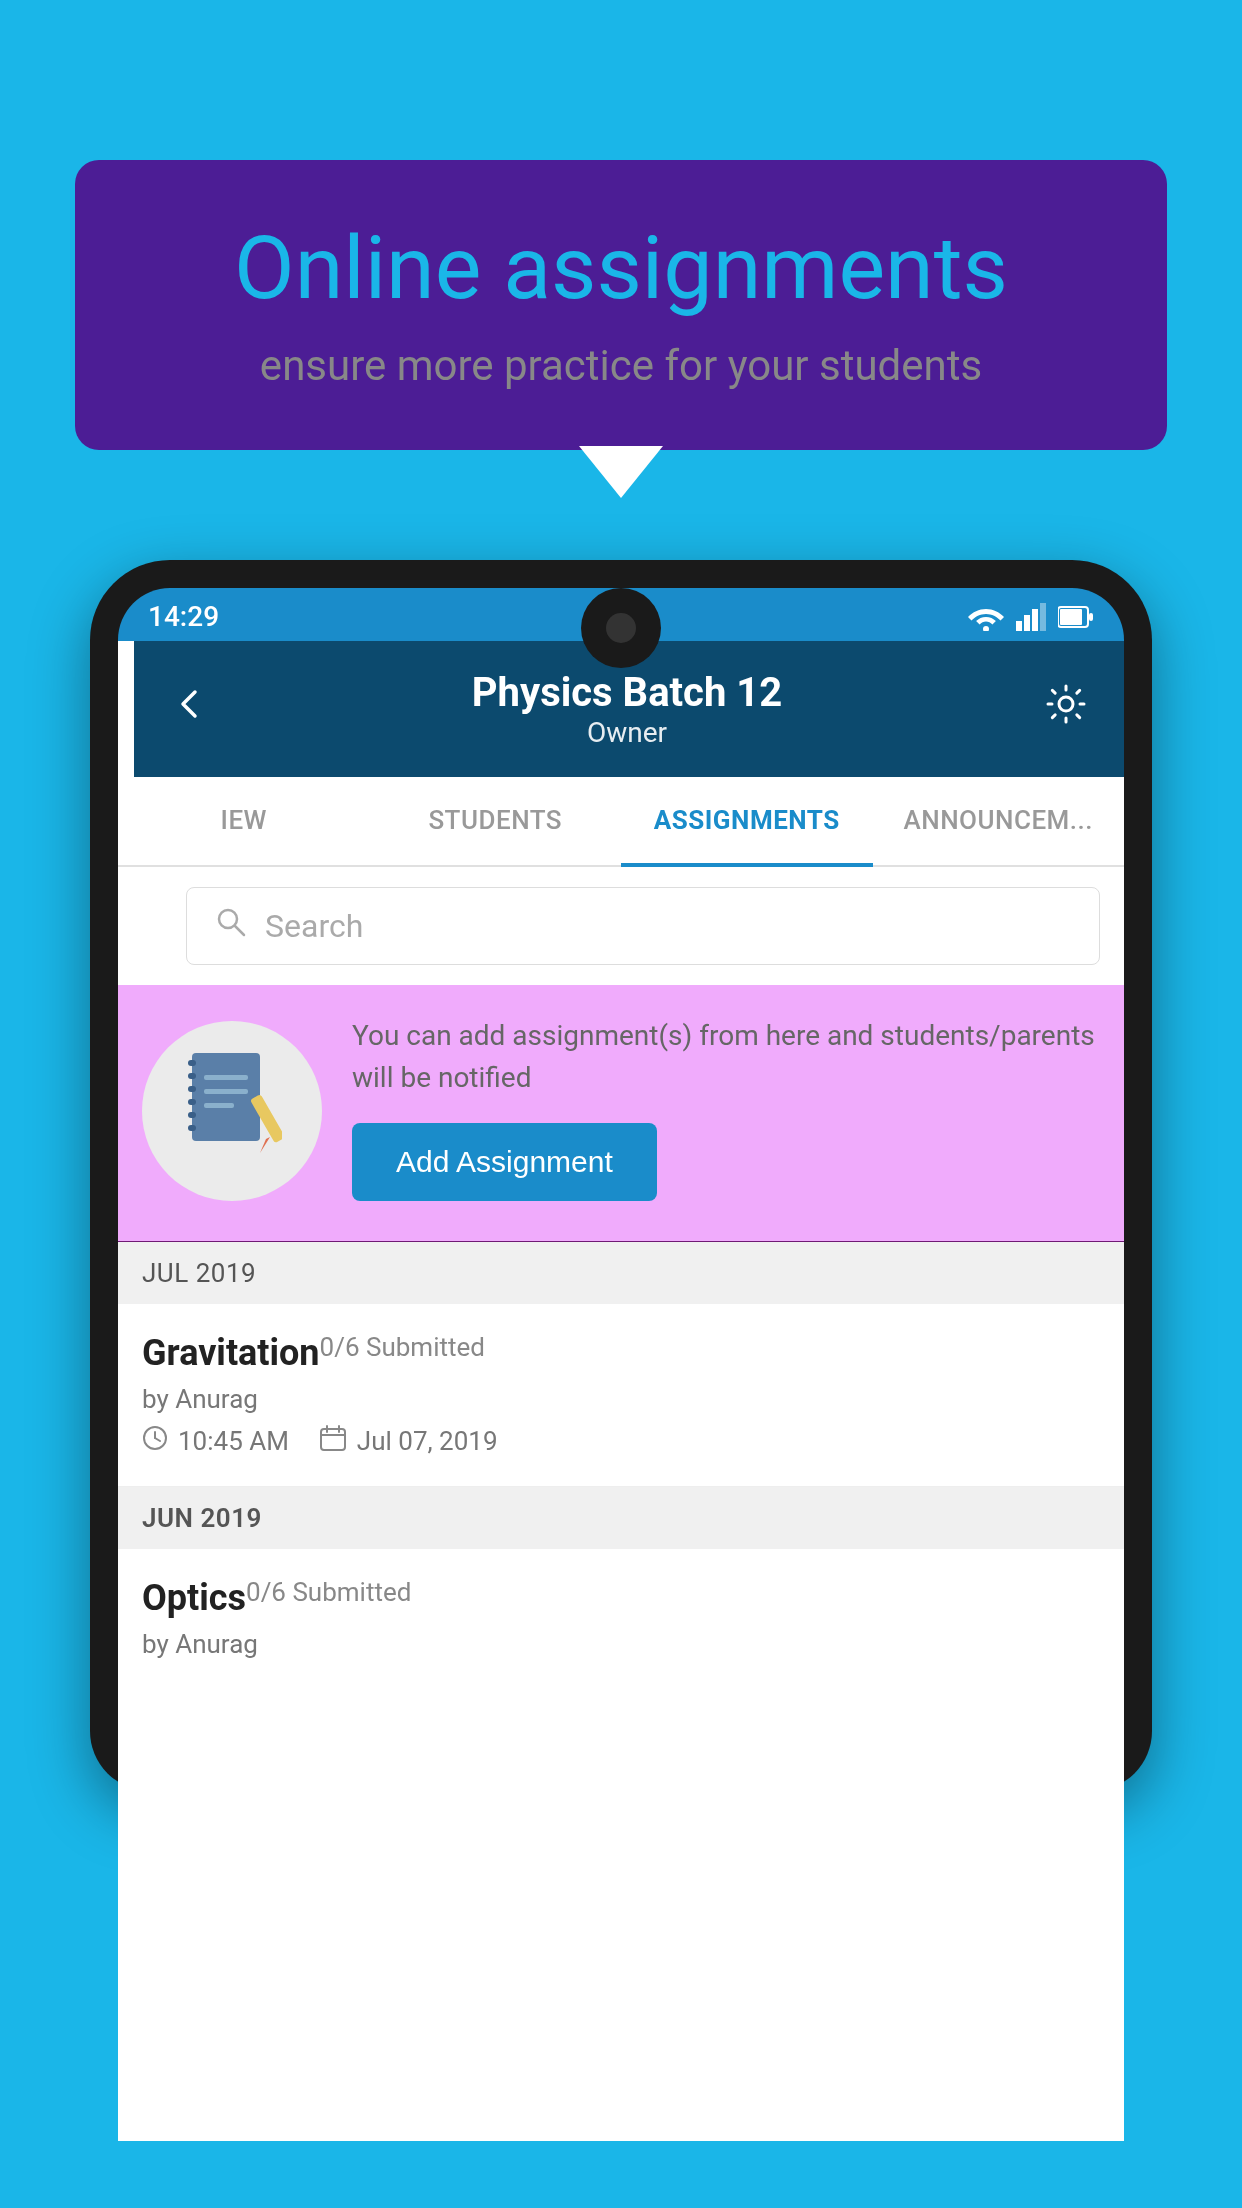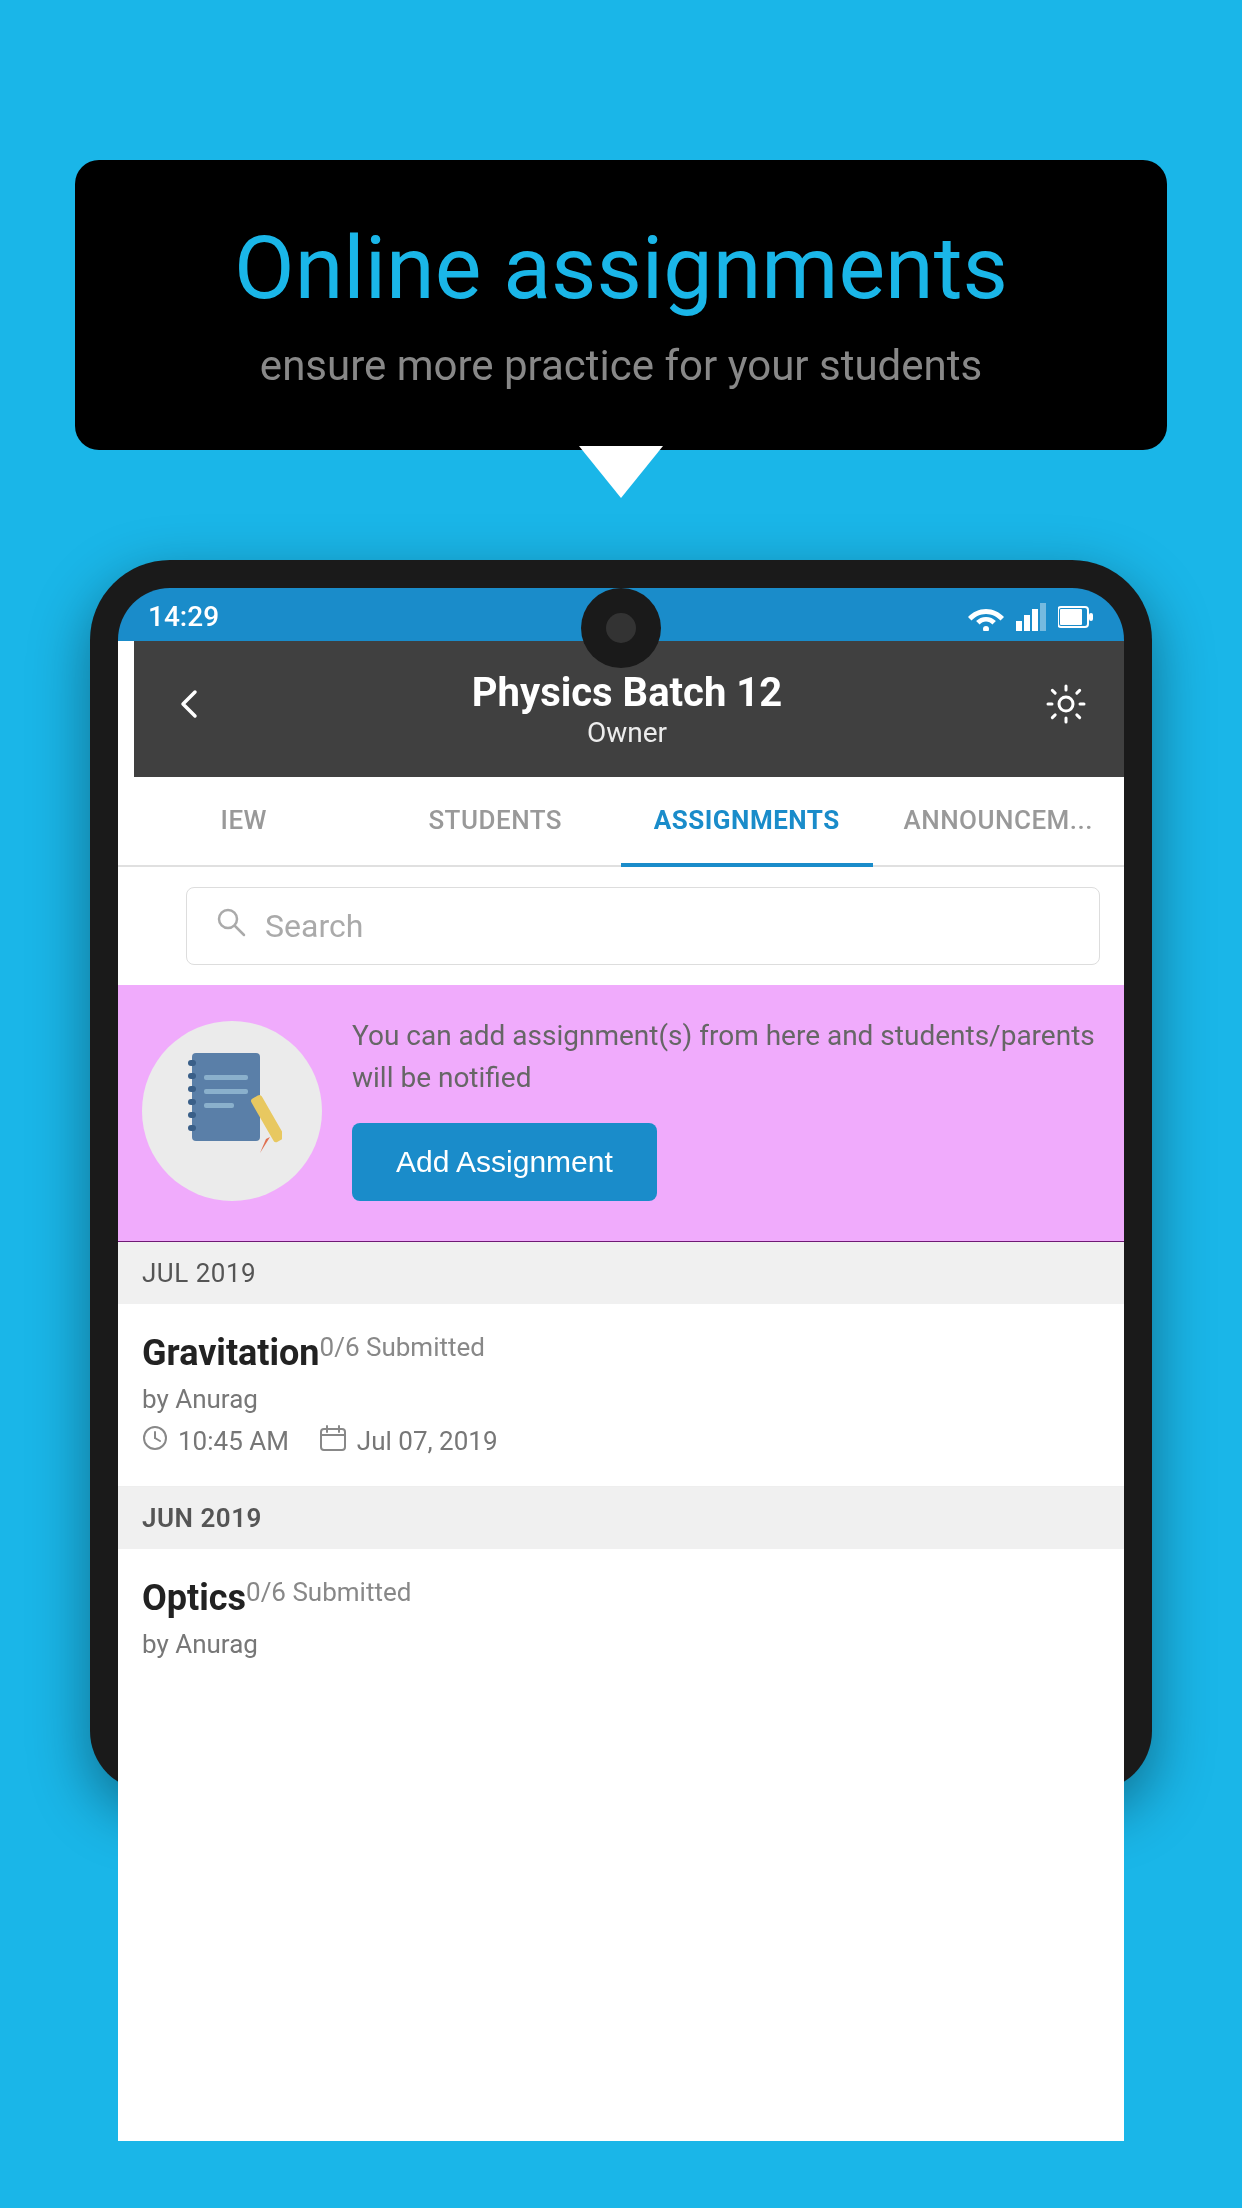--- a/index.html
+++ b/index.html
@@ -15,21 +15,21 @@
 
     
     .speech-bubble-container {
       position: absolute;
       top: 160px;
       left: 75px;
       right: 75px;
     }
 
     .speech-bubble {
-      background: #000000;
+      background: #4c1d95;
       border-radius: 24px;
       padding: 60px 70px;
       text-align: center;
       position: relative;
     }
 
     .speech-bubble::after {
       content: '';
       position: absolute;
       bottom: -48px;
@@ -122,21 +122,21 @@
 
     
     .phone-screen {
       background: white;
       min-height: 1500px;
       overflow: hidden;
     }
 
     
     .app-header {
-      background: #404040;
+      background: #0c4a6e;
       padding: 28px 36px;
       display: flex;
       align-items: center;
       justify-content: space-between;
       margin-left: 16px;
     }
 
     .back-btn {
       color: white;
       font-size: 44px;

